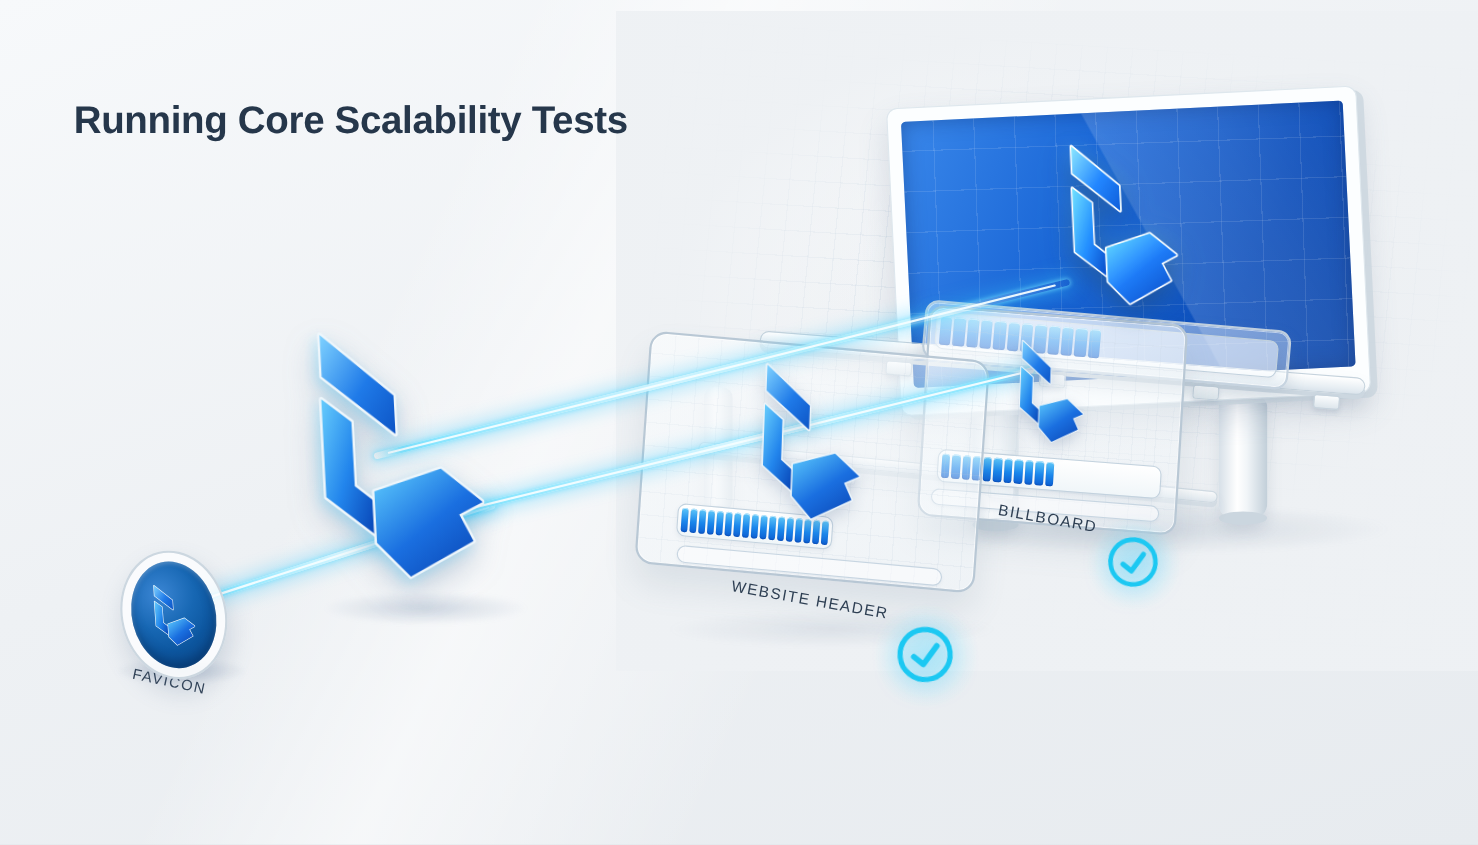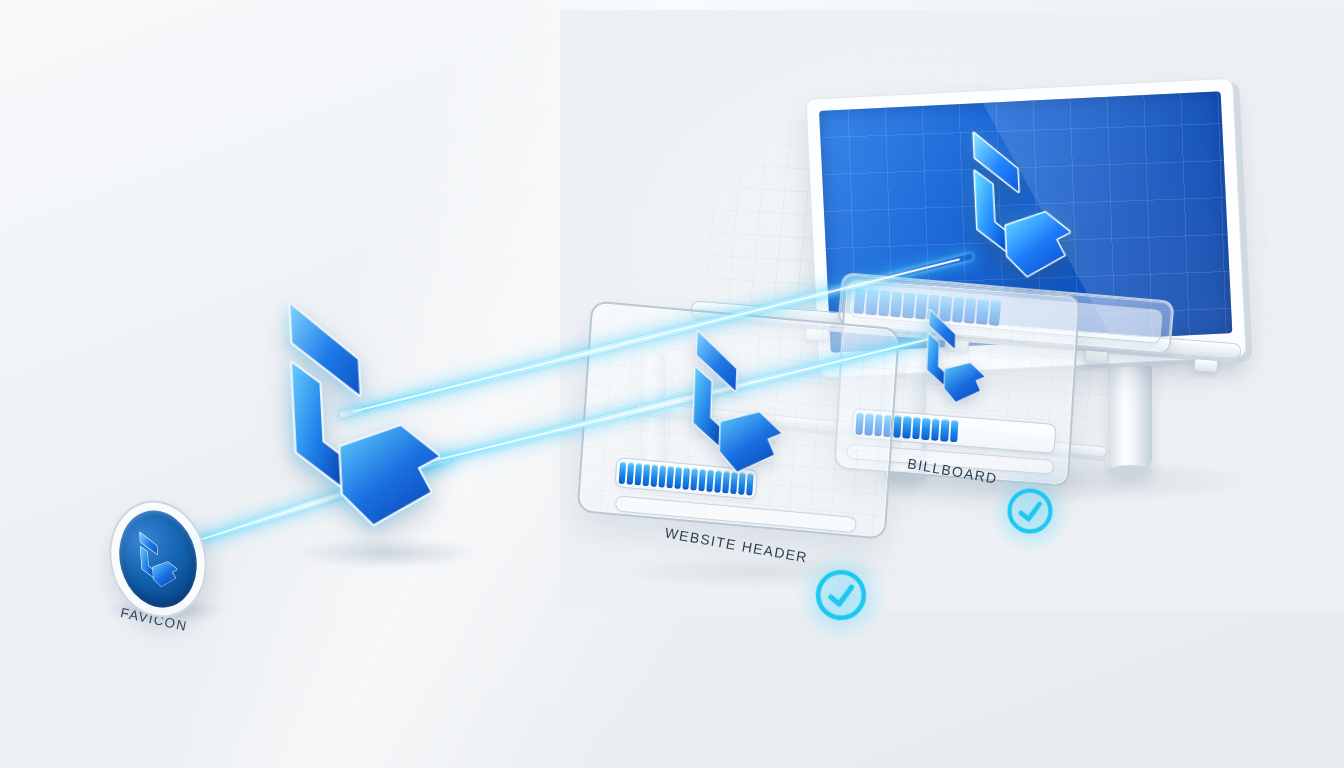--- a/index.html
+++ b/index.html
@@ -201,20 +201,21 @@
 
   <div class="abs bg-sheen"></div>
   <div class="abs bg-grid"></div>
   <div class="abs bg-grid-fade"></div>
 
   <div class="abs shadow sh-billboard"></div>
   <div class="abs shadow sh-card"></div>
   <div class="abs shadow sh-logo"></div>
   <div class="abs shadow sh-favicon"></div>
 
+  <div class="abs title">Running Core Scalability Tests</div>
 
   <div class="abs post post-back"></div>
   <div class="abs post post-left"></div>
   <div class="abs post post-right"></div>
 
   <div class="abs frame">
     <div class="screen">
       <div class="screen-grid"></div>
       <div class="screen-gloss"></div>
       <div class="screen-vignette"></div>

